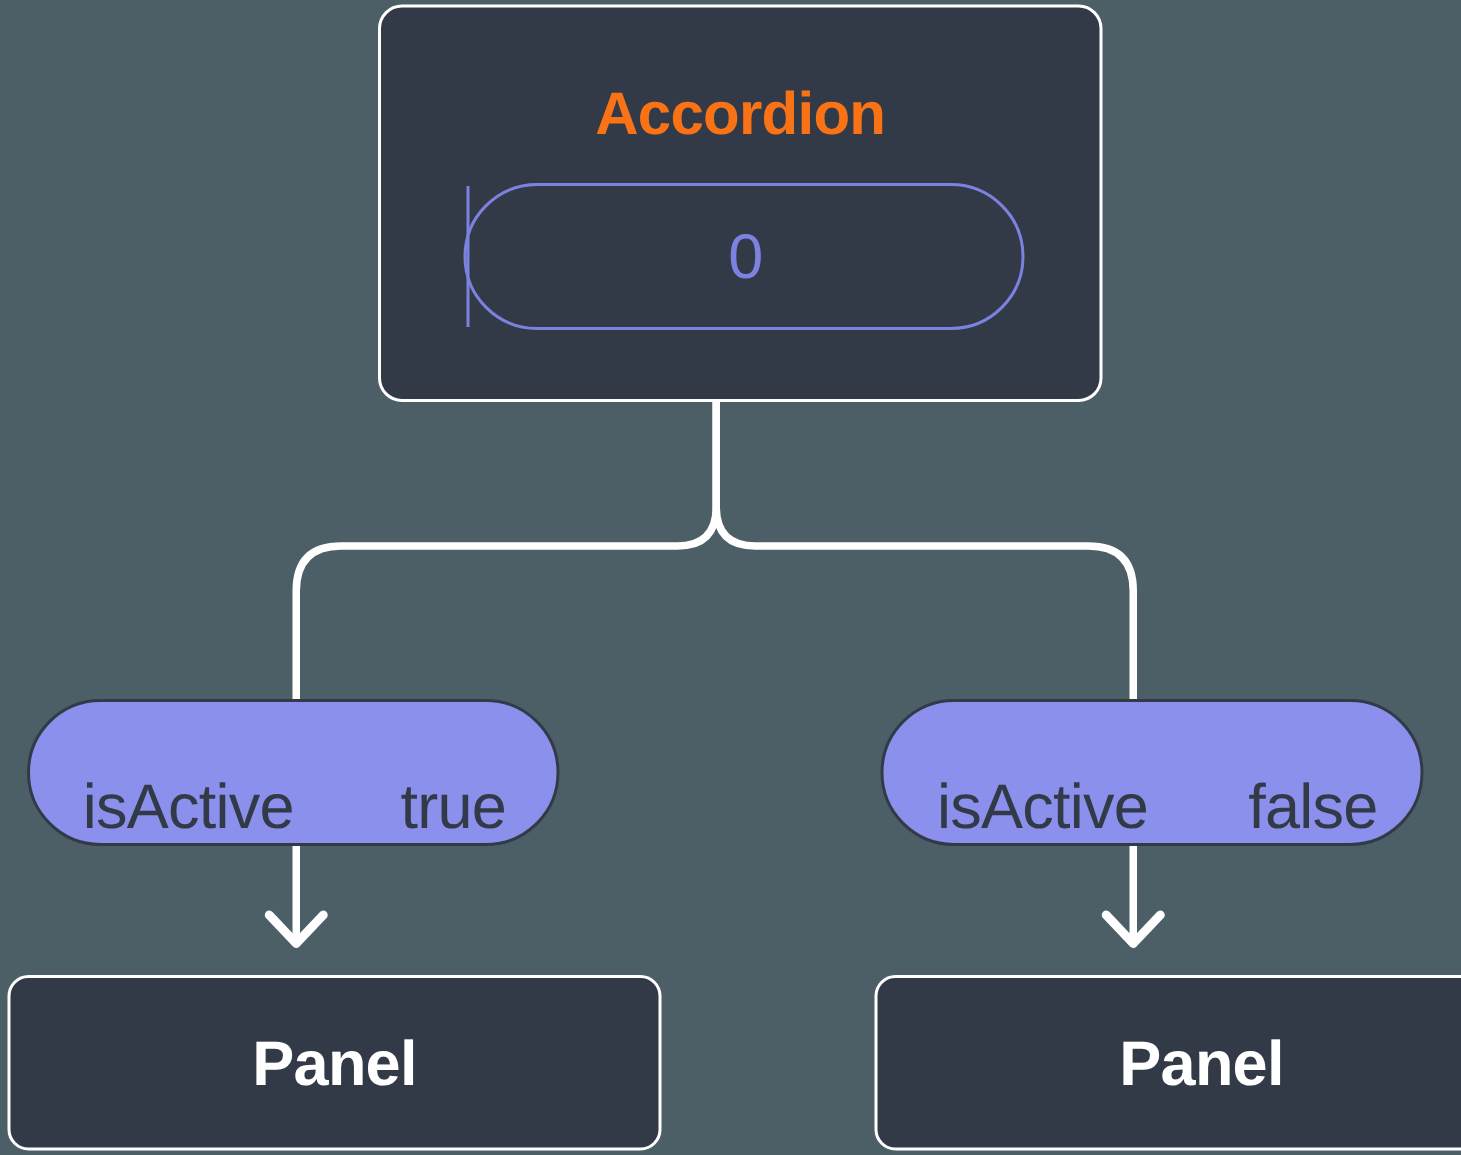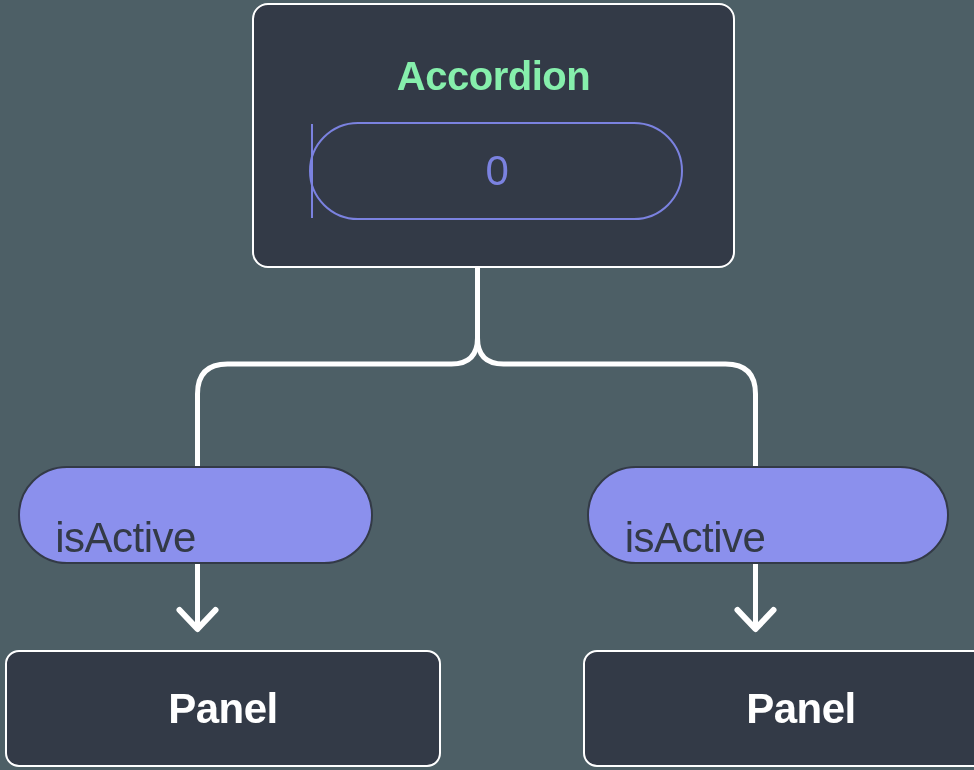--- a/index.html
+++ b/index.html
@@ -16,21 +16,21 @@
   .head{stroke-width:6px;stroke-linecap:round;stroke-linejoin:round;}
 
   .node{
     position:absolute;box-sizing:border-box;
     background:var(--node-dark,#333A47);
     border:2.5px solid var(--node-border,#FFFFFF);
   }
   #accordion{left:252px;top:3px;width:483px;height:265px;border-radius:16px;}
   .node-title{
     position:absolute;left:0;right:0;top:51px;text-align:center;
-    font-size:40px;line-height:40px;font-weight:600;color:#86efac;letter-spacing:-0.5px;
+    font-size:40px;line-height:40px;font-weight:600;color:#f97316;letter-spacing:-0.5px;
   }
   .prop-pill{
     position:absolute;left:55px;top:117px;width:374px;height:98px;box-sizing:border-box;
     border:2px solid var(--purple-outline,#7B82E0);border-radius:49px;
     display:flex;align-items:stretch;
     color:var(--purple-outline,#7B82E0);font-size:42px;letter-spacing:-0.5px;
   }
   .seg-name,.seg-value{display:flex;align-items:center;justify-content:center;}
   .prop-pill .seg-name{width:278px;}
   .prop-pill .vdiv{width:2px;background:var(--purple-outline,#7B82E0);}
@@ -76,25 +76,27 @@
     <div class="node-title">Accordion</div>
     <div class="prop-pill">
       <span class="vdiv"></span>
       <span class="seg-value">0</span>
     </div>
   </div>
 
   <div class="state-pill" id="pill-left">
     <span class="seg-name">isActive</span>
     <span class="vdiv"></span>
+    <span class="seg-value">true</span>
   </div>
 
   <div class="state-pill" id="pill-right">
     <span class="seg-name">isActive</span>
     <span class="vdiv"></span>
+    <span class="seg-value">false</span>
   </div>
 
   <div class="node panel" id="panel-left">
     <span>Panel</span>
   </div>
 
   <div class="node panel" id="panel-right">
     <span>Panel</span>
   </div>
 

